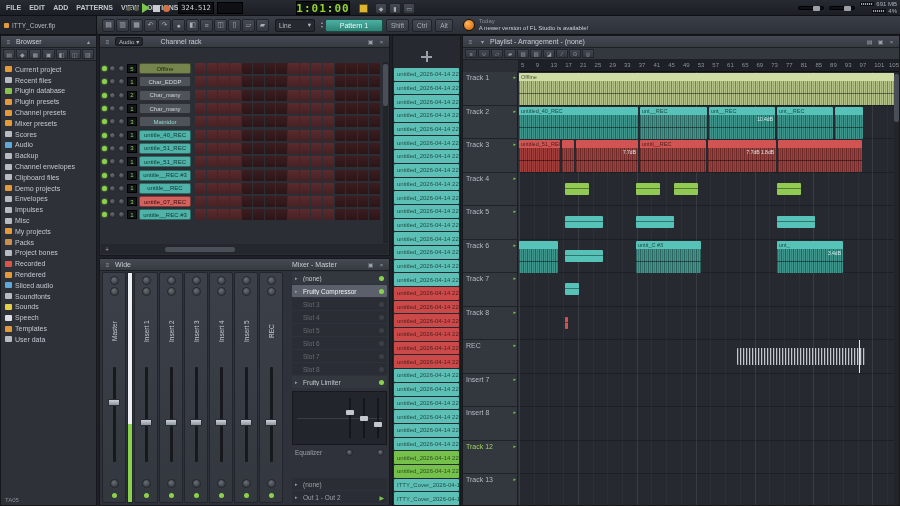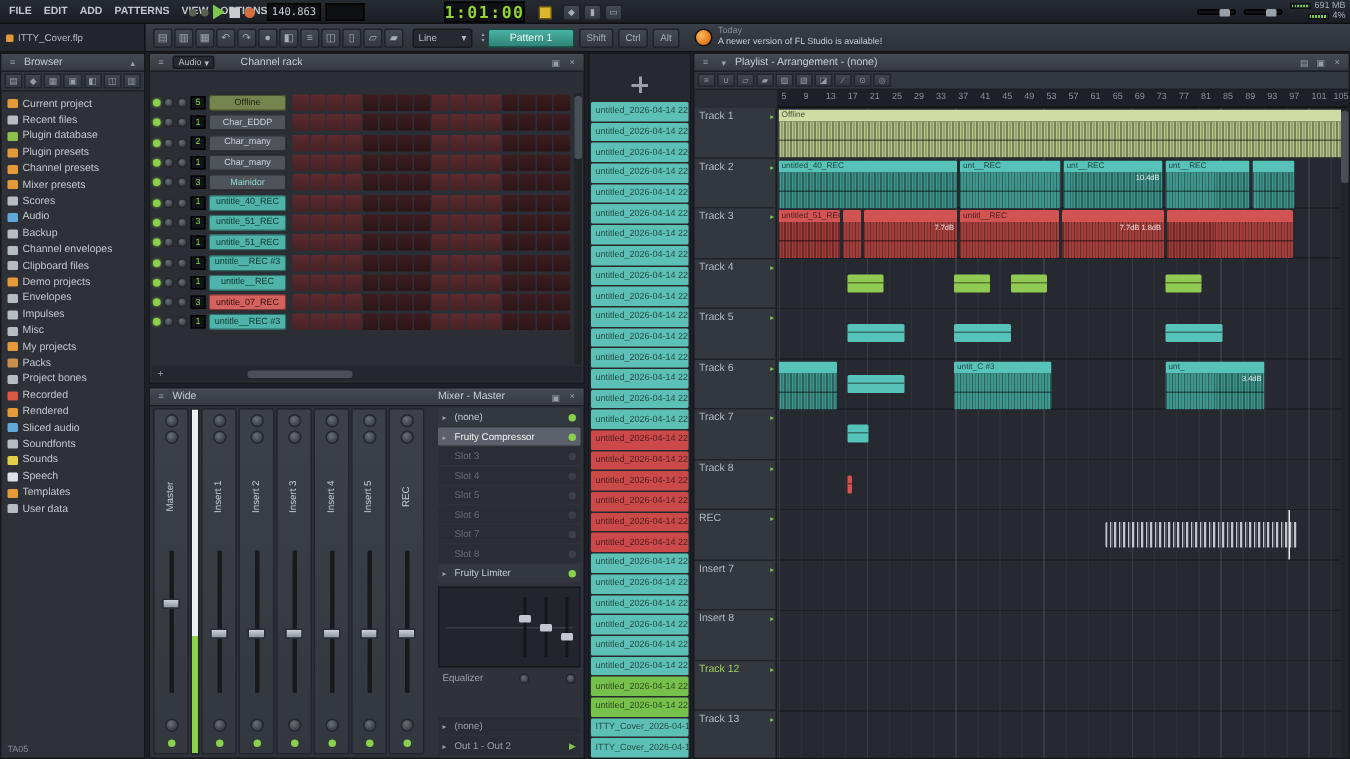--- a/index.html
+++ b/index.html
@@ -172,21 +172,21 @@
         <div class="menu-item">OPTIONS</div>
         <div class="menu-item">TOOLS</div>
         <div class="menu-item">HELP</div>
       </div>
     <div id="transport">
       <div class="tp-led"></div>
       <div class="tp-led"></div>
       <div class="tp-play"></div>
       <div class="tp-stop"></div>
       <div class="tp-rec"></div>
-      <div id="tempo-lcd" class="lcd">140.863</div>
+      <div id="tempo-lcd" class="lcd">324.512</div>
       <div id="pat-lcd" class="lcd"></div>
       <div id="time-lcd" class="lcd">1:01:00</div>
       <div id="hintbtn"></div>
       <div id="top-icons">
           <div class="top-ic">◆</div>
           <div class="top-ic">▮</div>
           <div class="top-ic">▭</div>
         </div>
     </div>
     <div id="sys">

